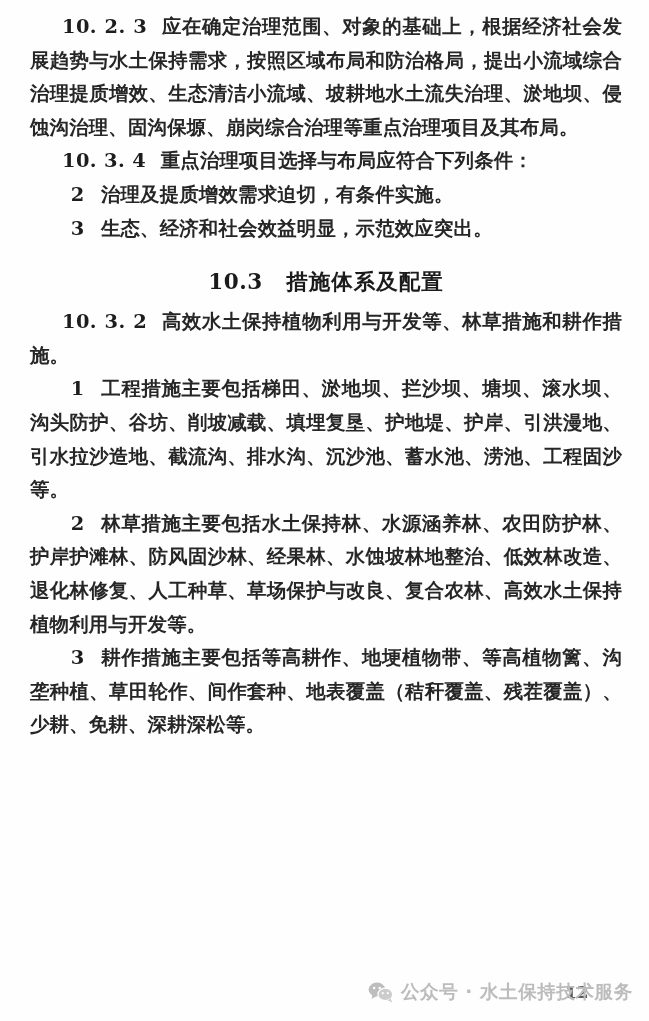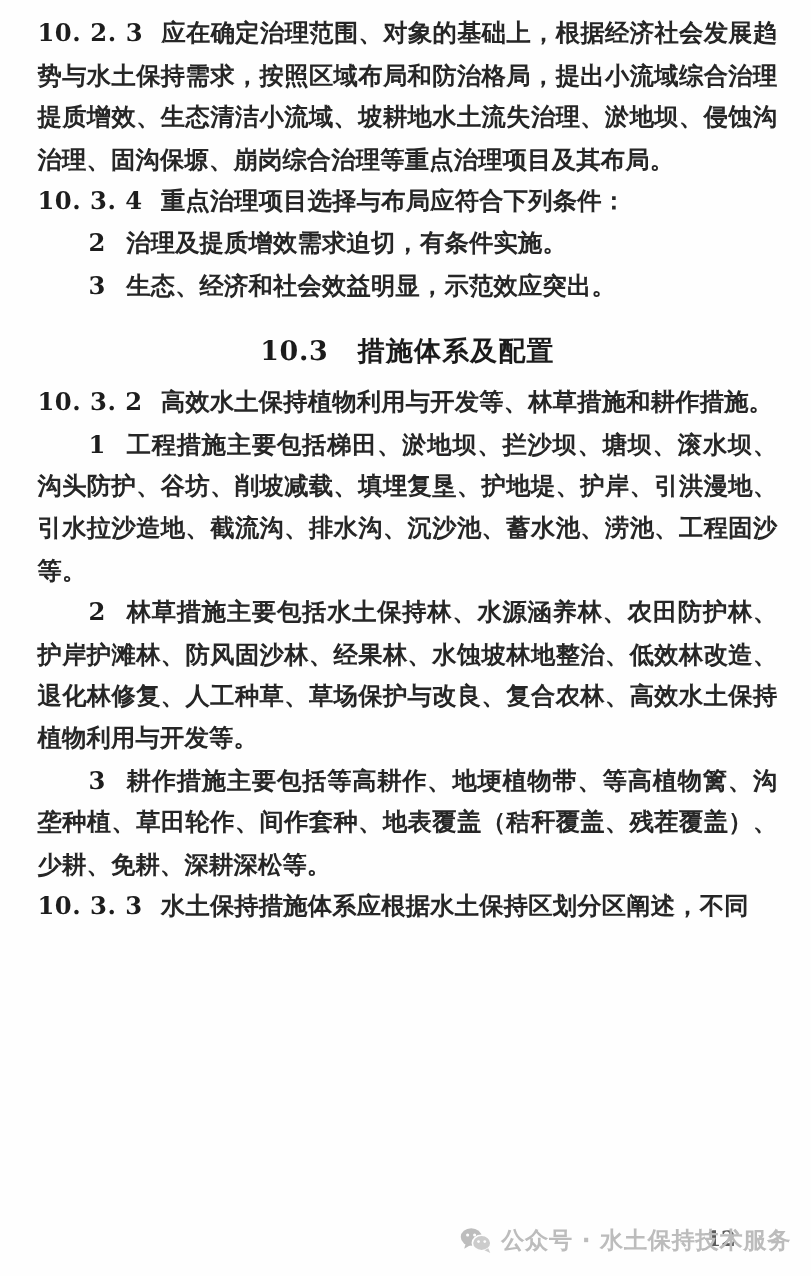--- a/index.html
+++ b/index.html
@@ -39,20 +39,21 @@
   }
   p.item {
     text-indent: 2.1em;
   }
   .num {
     font-family: "DejaVu Serif", "Liberation Serif", serif;
     font-weight: 700;
     letter-spacing: 0.4px;
     margin-right: 0.75em;
     color: #1d1d1d;
+    margin-left: 32px;
   }
   .itemnum {
     font-family: "DejaVu Serif", "Liberation Serif", serif;
     font-weight: 700;
     margin-right: 0.85em;
     color: #1d1d1d;
   }
   h2.section-heading {
     margin: 22px 0 8px 0;
     text-align: center;
@@ -124,21 +125,20 @@
     <div>
 
       <p class="clause"><span class="num">10. 3. 2</span><span>高效水土保持植物利用与开发等、林草措施和耕作措施。</span></p>
 
       <p class="item"><span class="itemnum">1</span><span>工程措施主要包括梯田、淤地坝、拦沙坝、塘坝、滚水坝、沟头防护、谷坊、削坡减载、填埋复垦、护地堤、护岸、引洪漫地、引水拉沙造地、截流沟、排水沟、沉沙池、蓄水池、涝池、工程固沙等。</span></p>
 
       <p class="item"><span class="itemnum">2</span><span>林草措施主要包括水土保持林、水源涵养林、农田防护林、护岸护滩林、防风固沙林、经果林、水蚀坡林地整治、低效林改造、退化林修复、人工种草、草场保护与改良、复合农林、高效水土保持植物利用与开发等。</span></p>
 
       <p class="item"><span class="itemnum">3</span><span>耕作措施主要包括等高耕作、地埂植物带、等高植物篱、沟垄种植、草田轮作、间作套种、地表覆盖（秸秆覆盖、残茬覆盖）、少耕、免耕、深耕深松等。</span></p>
 
-      <p class="clause"><span class="num">10. 3. 3</span><span>水土保持措施体系应根据水土保持区划分区阐述，不同</span></p>
     </div>
 
   </div>
 
   <div class="page-number">12</div>
 
   <div class="watermark">
     <span class="wechat-icon">
       <svg width="26" height="22" viewBox="0 0 26 22" xmlns="http://www.w3.org/2000/svg" aria-hidden="true">
         <ellipse cx="9" cy="8.6" rx="8.4" ry="7" fill="#bdbdbd"></ellipse>

